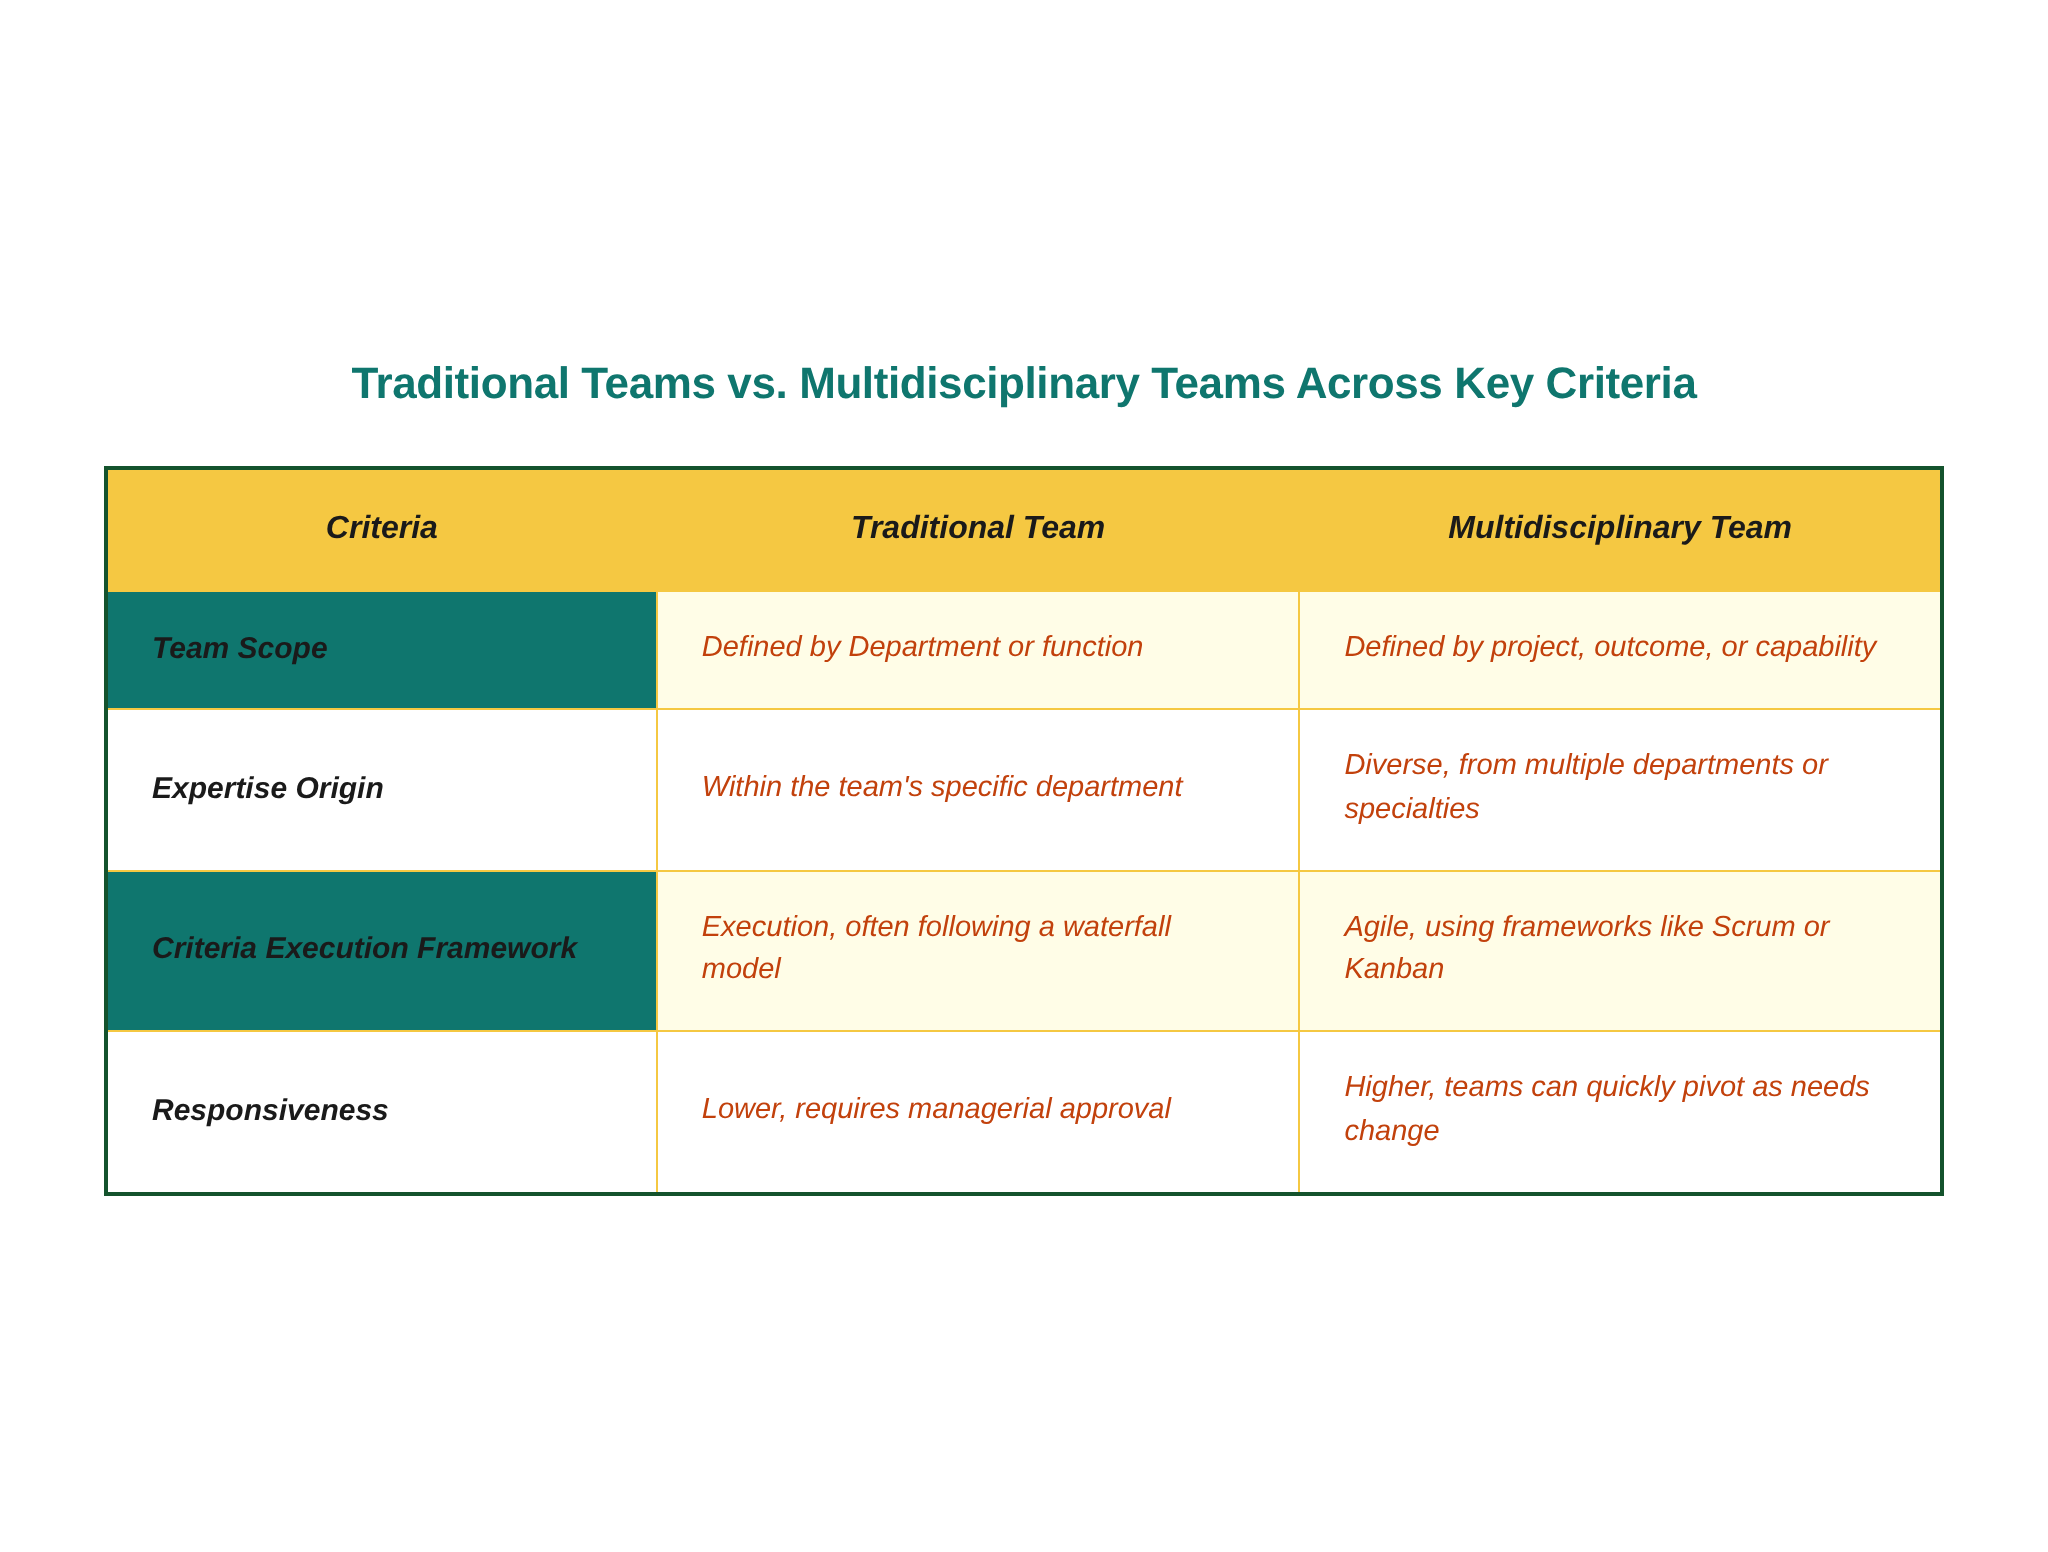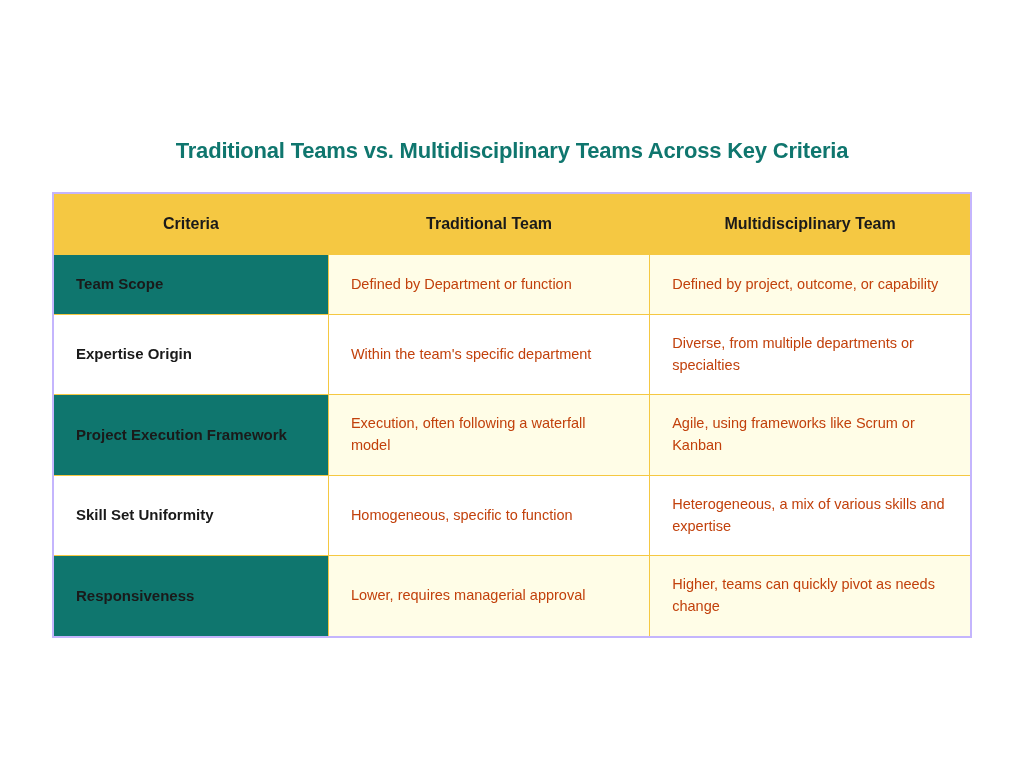--- a/index.html
+++ b/index.html
@@ -30,21 +30,22 @@
       font-size: 22px;
       font-weight: 700;
       color: #0f766e;
       margin-bottom: 28px;
       letter-spacing: -0.2px;
     }
 
     .comparison-table {
       width: 100%;
       border-collapse: collapse;
-      border: 2px solid #c4b5fd;
+      border: 2px solid #14532d;
+      font-style: italic;
     }
 
     .comparison-table th,
     .comparison-table td {
       border: 1.5px solid #f5c842;
       padding: 18px 22px;
       vertical-align: middle;
       line-height: 1.5;
     }
 
@@ -104,28 +105,23 @@
           <td class="criteria-cell">Team Scope</td>
           <td>Defined by Department or function</td>
           <td>Defined by project, outcome, or capability</td>
         </tr>
         <tr class="data-row">
           <td class="criteria-cell">Expertise Origin</td>
           <td>Within the team's specific department</td>
           <td>Diverse, from multiple departments or specialties</td>
         </tr>
         <tr class="data-row">
-          <td class="criteria-cell">Project Execution Framework</td>
+          <td class="criteria-cell">Criteria Execution Framework</td>
           <td>Execution, often following a waterfall model</td>
           <td>Agile, using frameworks like Scrum or Kanban</td>
-        </tr>
-        <tr class="data-row">
-          <td class="criteria-cell">Skill Set Uniformity</td>
-          <td>Homogeneous, specific to function</td>
-          <td>Heterogeneous, a mix of various skills and expertise</td>
         </tr>
         <tr class="data-row">
           <td class="criteria-cell">Responsiveness</td>
           <td>Lower, requires managerial approval</td>
           <td>Higher, teams can quickly pivot as needs change</td>
         </tr>
       </tbody>
   </table>
 </div>
 

